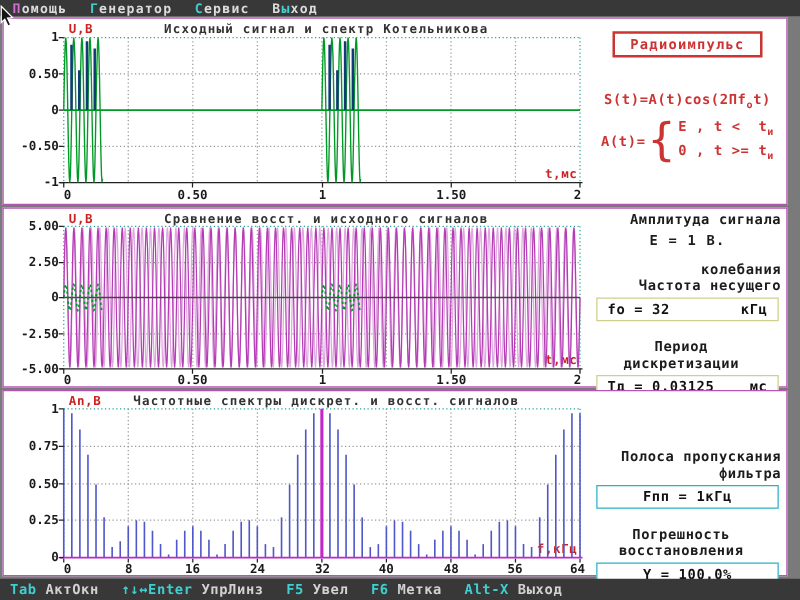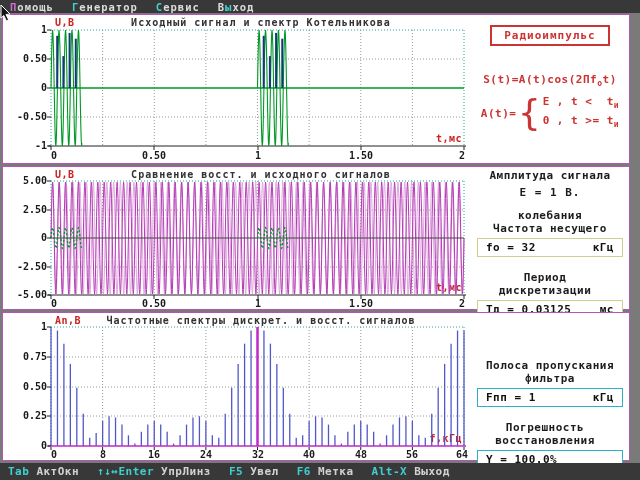--- a/index.html
+++ b/index.html
@@ -42,27 +42,27 @@
              border:2px solid #cc3333;color:#cc3333;font-size:11px;font-weight:bold;
              letter-spacing:1px;}
   .formula-s{margin-top:27px;text-align:center;font-size:11px;font-weight:bold;letter-spacing:0.5px;}
   .formula-s sub,.cases sub{font-size:8px;}
   .formula-a{margin-top:6px;display:flex;align-items:center;justify-content:center;
              font-size:11px;font-weight:bold;letter-spacing:0.5px;}
   .brace{font-size:36px;font-weight:normal;line-height:36px;margin:0 2px;}
   .cases div{line-height:15px;white-space:pre;}
 
   .ihead{font-size:11px;font-weight:bold;color:#1c1c1c;letter-spacing:0.5px;
-         text-align:center;line-height:13px;}
+         text-align:right;line-height:13px;}
   .ihead.right{text-align:center;padding-right:10px;}
   .ival{font-size:11px;font-weight:bold;color:#1c1c1c;text-align:center;margin-top:4px;letter-spacing:1px;}
   .vbox{margin:3px 2px 0 2px;border:1px solid #cfcf8e;background:#fff;
         display:flex;justify-content:space-between;align-items:center;
         padding:2px 8px;font-size:11px;font-weight:bold;color:#111;letter-spacing:0.5px;}
-  .vbox.cyan{border-color:#2ab2c8;} .sp10{height:10px;} .sp14{height:14px;}
+  .vbox.cyan{border-color:#2ab2c8;justify-content:center;} .sp10{height:10px;} .sp14{height:14px;}
   .pad-top{padding-top:46px;}
 
   .cursor{position:absolute;left:0px;top:4px;pointer-events:none;}
 </style>
 </head>
 <body>
 
 <div class="screen">
 
   <div class="menubar">

